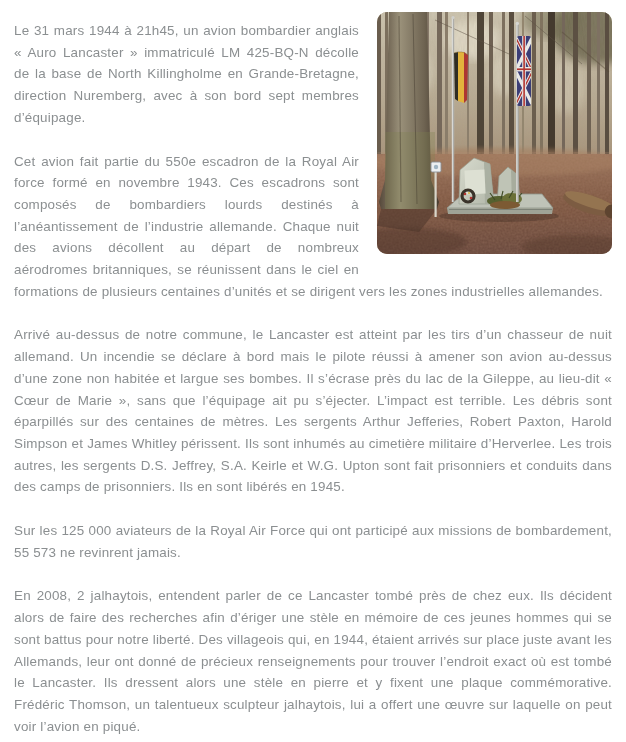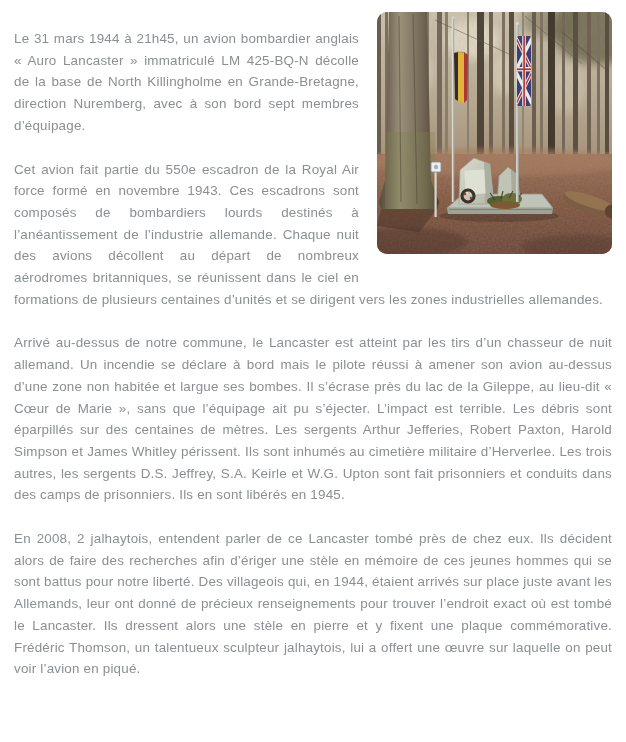--- a/index.html
+++ b/index.html
@@ -10,21 +10,21 @@
   body {
     width: 626px;
     height: 742px;
     overflow: hidden;
     font-family: "Liberation Sans", "DejaVu Sans", sans-serif;
   }
   .article {
     padding: 12px 14px 0 14px;
   }
   .article p {
-    margin: 16px 0 22px 0;
+    margin: 8px 0 22px 0;
     font-size: 13.4px;
     line-height: 21.7px;
     letter-spacing: 0.2px;
     color: #8b8f91;
     text-align: justify;
     font-weight: 400;
   }
   figure.photo {
     float: right;
     width: 235px;
@@ -209,15 +209,16 @@
         <rect x="140" y="55" width="14" height="4.4" fill="#e9e9e6"></rect>
         <rect x="146.3" y="24" width="1.6" height="70" fill="#b23430"></rect>
         <rect x="140" y="56.4" width="14" height="1.7" fill="#b23430"></rect>
       </g>
     </svg>
   </figure>
 
   <p>Le 31 mars 1944 à 21h45, un avion bombardier anglais « Auro Lancaster » immatriculé LM 425-BQ-N décolle de la base de North Killingholme en Grande-Bretagne, direction Nuremberg, avec à son bord sept membres d’équipage.</p>
   <p>Cet avion fait partie du 550e escadron de la Royal Air force formé en novembre 1943. Ces escadrons sont composés de bombardiers lourds destinés à l’anéantissement de l’industrie allemande. Chaque nuit des avions décollent au départ de nombreux aérodromes britanniques, se réunissent dans le ciel en formations de plusieurs centaines d’unités et se dirigent vers les zones industrielles allemandes.</p>
   <p>Arrivé au-dessus de notre commune, le Lancaster est atteint par les tirs d’un chasseur de nuit allemand. Un incendie se déclare à bord mais le pilote réussi à amener son avion au-dessus d’une zone non habitée et largue ses bombes. Il s’écrase près du lac de la Gileppe, au lieu-dit « Cœur de Marie », sans que l’équipage ait pu s’éjecter. L’impact est terrible. Les débris sont éparpillés sur des centaines de mètres. Les sergents Arthur Jefferies, Robert Paxton, Harold Simpson et James Whitley périssent. Ils sont inhumés au cimetière militaire d’Herverlee. Les trois autres, les sergents D.S. Jeffrey, S.A. Keirle et W.G. Upton sont fait prisonniers et conduits dans des camps de prisonniers. Ils en sont libérés en 1945.</p>
+  <p>Sur les 125 000 aviateurs de la Royal Air Force qui ont participé aux missions de bombardement, 55 573 ne revinrent jamais.</p>
   <p>En 2008, 2 jalhaytois, entendent parler de ce Lancaster tombé près de chez eux. Ils décident alors de faire des recherches afin d’ériger une stèle en mémoire de ces jeunes hommes qui se sont battus pour notre liberté. Des villageois qui, en 1944, étaient arrivés sur place juste avant les Allemands, leur ont donné de précieux renseignements pour trouver l’endroit exact où est tombé le Lancaster. Ils dressent alors une stèle en pierre et y fixent une plaque commémorative. Frédéric Thomson, un talentueux sculpteur jalhaytois, lui a offert une œuvre sur laquelle on peut voir l’avion en piqué.</p>
 
 </div>
 
 </body></html>

